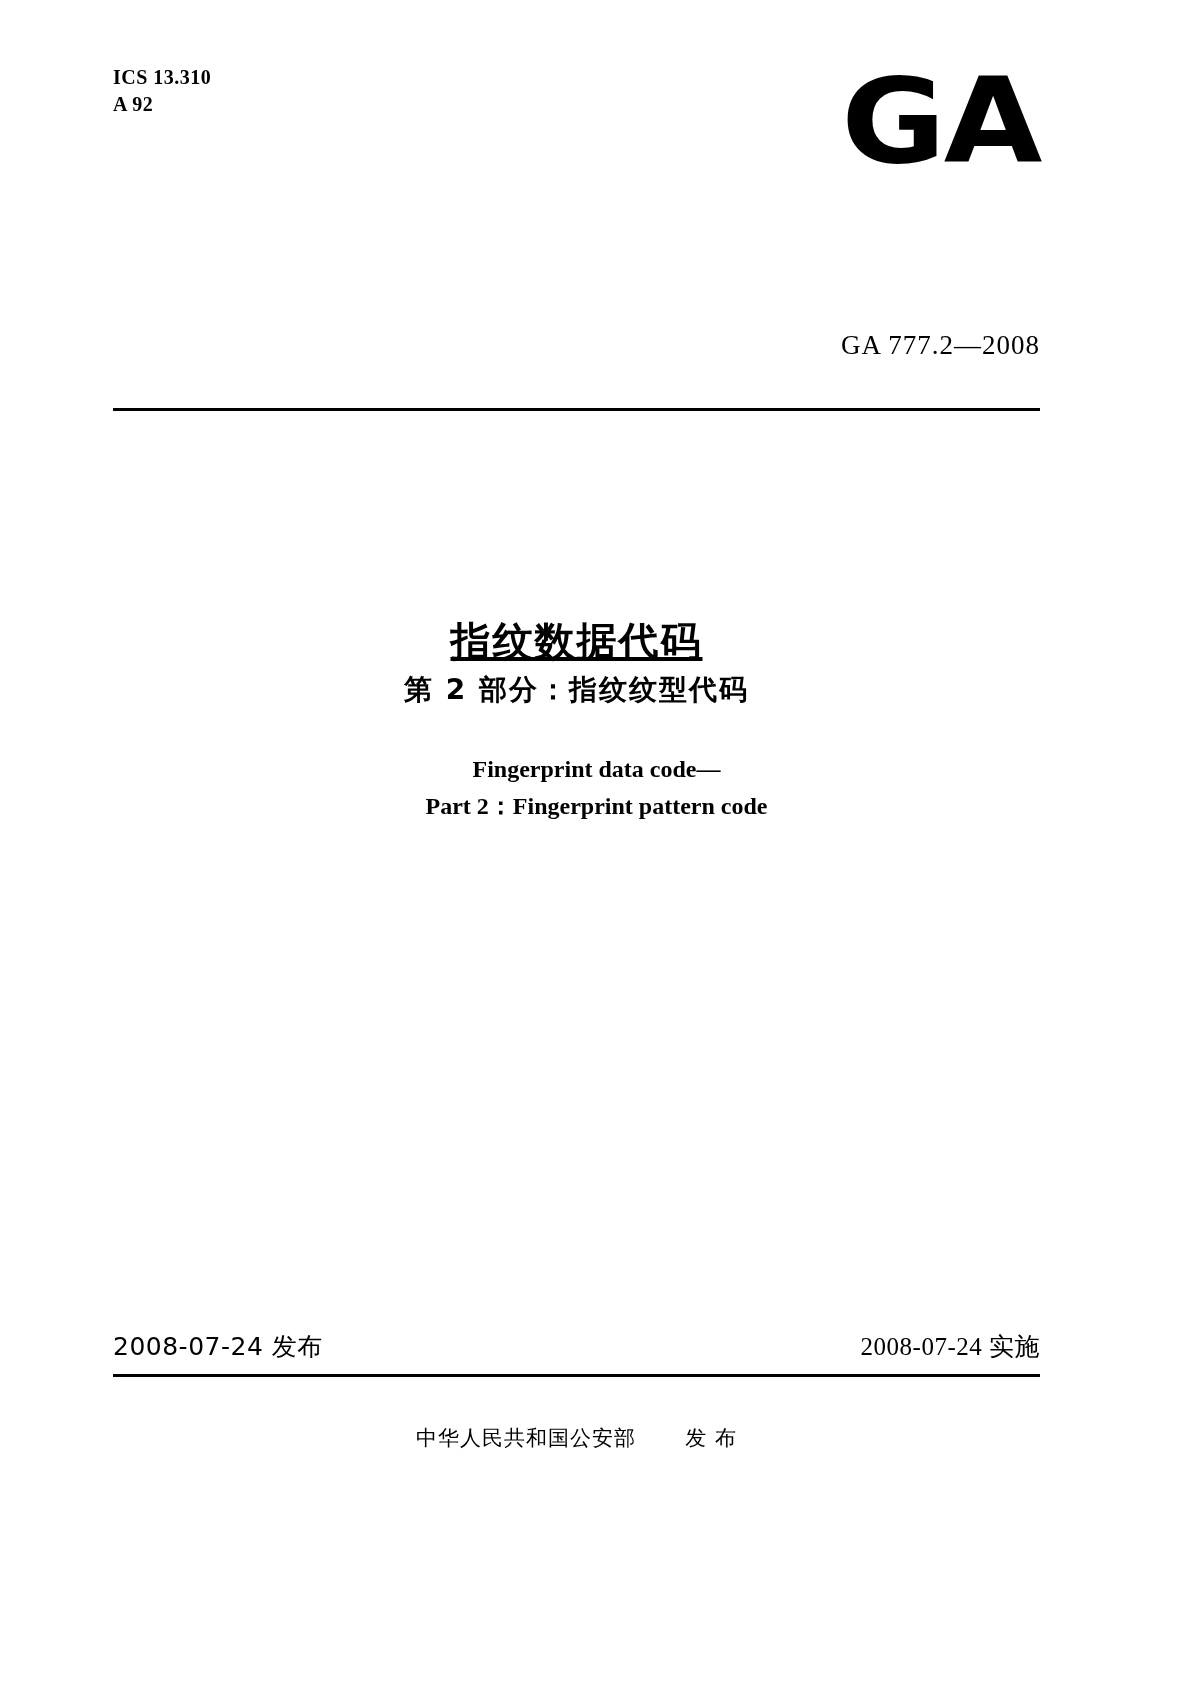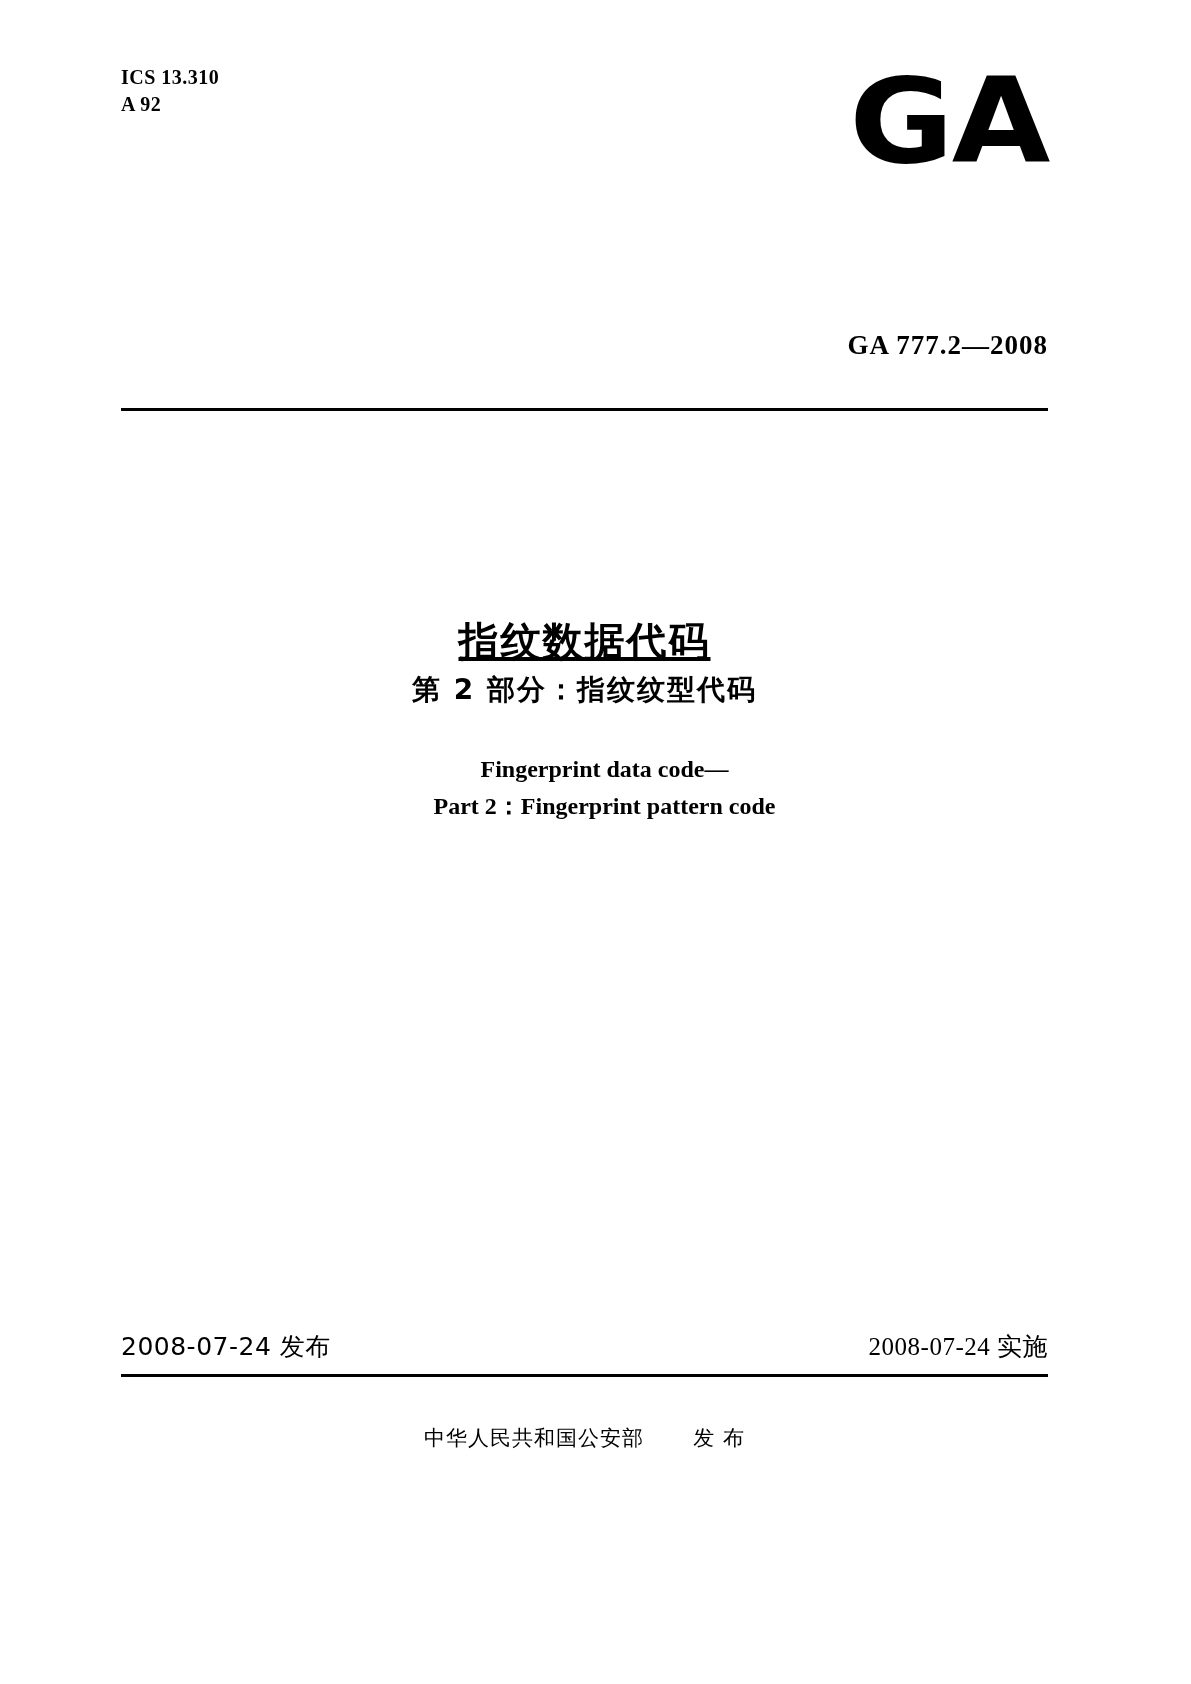--- a/index.html
+++ b/index.html
@@ -11,21 +11,21 @@
     width: 1191px;
     height: 1684px;
     position: relative;
     font-family: "Liberation Serif", serif;
     color: #000000;
     overflow: hidden;
   }
 
   .page {
     position: absolute;
-    top: 0; left: 8px;
+    top: 0; left: 0;
     width: 1153px;
     height: 1684px;
   }
 
   
   .ics-block {
     position: absolute;
     left: 113px;
     top: 64px;
     line-height: 1.35;
@@ -65,21 +65,21 @@
     letter-spacing: 3px;
   }
 
   
   .std-number {
     position: absolute;
     right: 113px;
     top: 330px;
     font-family: "Liberation Serif", serif;
     font-size: 27px;
-    font-weight: bold;
+    font-weight: normal;
     letter-spacing: 1px;
   }
 
   
   .rule-top {
     position: absolute;
     left: 113px;
     right: 113px;
     top: 408px;
     border-top: 3px solid #000;

